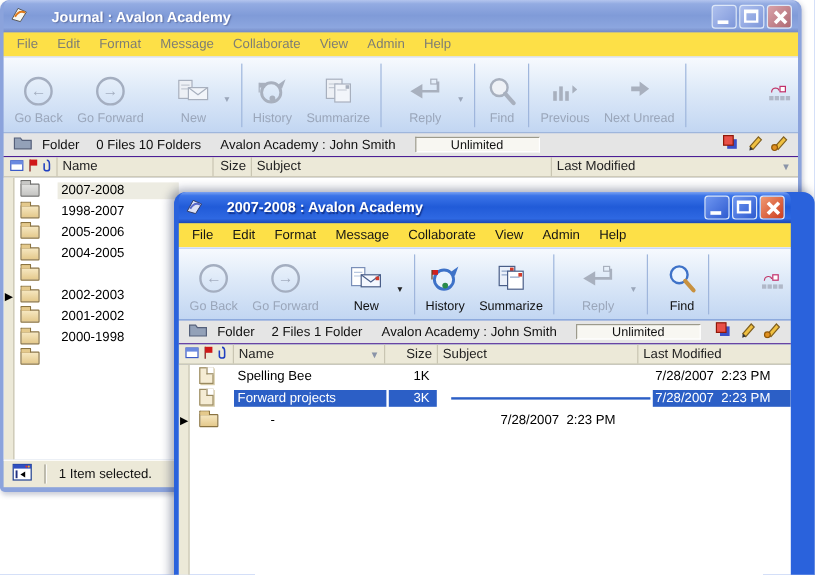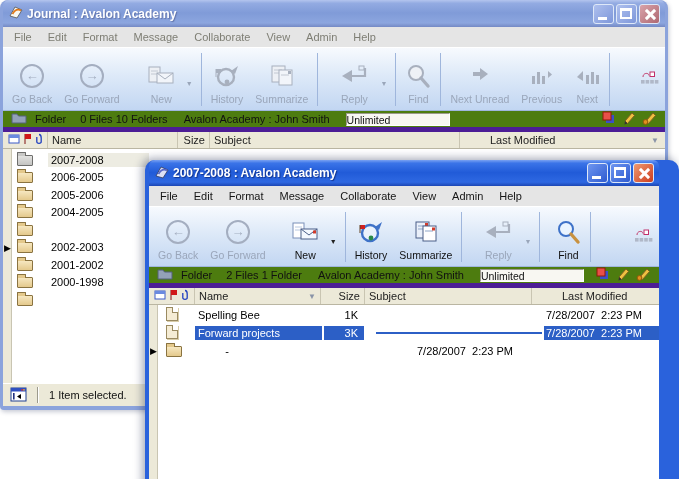--- a/index.html
+++ b/index.html
@@ -27,21 +27,21 @@
     left:145px; top:160px; width:534px; height:369px;
     background:#2A62DC;
     padding:0 20px 6px 4px;
     box-shadow:-3px -2px 8px rgba(10,20,60,.35);
     z-index:2;
     border-radius:10px;
   }
   
   .titlebar {
     flex:0 0 auto;
-    display:flex; align-items:center; gap:3px;
+    display:flex; align-items:center; gap:19px;
     padding:0 5px;
     color:#fff; font-weight:bold; font-size:12px;
     border-radius:6px 6px 0 0;
     white-space:nowrap;
   }
   #journal-window .titlebar {
     height:27px;
     background:linear-gradient(180deg,#B4C5EE 0%,#93ABE2 12%,#809BD8 48%,#8CA6DF 85%,#7489C4 100%);
     text-shadow:1px 1px 1px rgba(60,70,120,.5);
   }
@@ -59,21 +59,21 @@
   .g-min { position:absolute; left:4px; bottom:3px; width:9px; height:3px; background:#fff; }
   .g-max { position:absolute; left:3px; top:3px; width:12px; height:11px; border:2px solid #fff; border-top-width:3px; }
   .g-close::before, .g-close::after {
     content:""; position:absolute; left:9px; top:3px; width:3px; height:13px; background:#fff;
   }
   .g-close::before { transform:rotate(45deg); }
   .g-close::after { transform:rotate(-45deg); }
   
   .menubar {
     flex:0 0 20px;
-    background:#e5e5e5;
+    background:#fde047;
     display:flex; align-items:center;
     font-size:11px; padding-left:3px;
   }
   .menu-item { padding:3px 8px; white-space:nowrap; }
   #journal-window .menu-item { color:#7E7E74; }
   #folder-window .menu-item { color:#151515; }
   
   .toolbar {
     background:linear-gradient(180deg,#F7FAFE 0%,#DDE9F8 45%,#C2D6F2 100%);
     border-top:1px solid #FFFFFF;
@@ -94,51 +94,51 @@
   .tsep { flex:0 0 1px; background:#9FB6DC; margin:2px 3px; }
   .tspacer { flex:1 1 auto; }
   .corner-icon { align-self:center; margin-right:3px; }
   .circ {
     width:24px; height:24px; border:2.5px solid #A4AEC0; border-radius:50%;
     color:#A4AEC0; font-size:13px; line-height:19px; text-align:center; font-weight:bold;
   }
   
   .infobar {
     flex:0 0 20px;
-    background:#4d7c0f;
-    border-bottom:5px solid #4c1d95;
+    background:#e5e5e5;
+    border-bottom:1px solid #4c1d95;
     display:flex; align-items:center;
     font-size:11px; color:#111;
     padding:0 8px;
     white-space:nowrap;
   }
   .infobar .lbl-type { margin-left:8px; }
   .infobar .lbl-counts { margin-left:14px; }
   .infobar .lbl-owner { margin-left:16px; }
   .quota {
     margin-left:16px;
     width:104px; height:13px; line-height:12px;
-    font-size:10.5px;
+    text-align:center; font-size:10.5px;
     background:#F8F7F2;
     border:1px solid;
     border-color:#9C9A8C #FFFFFF #FFFFFF #9C9A8C;
   }
   .info-icons { margin-left:auto; display:flex; gap:6px; align-items:center; }
   
   .colhead {
     flex:0 0 17px;
     background:#ECE9D8;
     display:flex; align-items:center;
     font-size:11px; color:#222;
     border-bottom:1px solid #BAB6A2;
   }
   .ch { padding:0 4px; border-right:1px solid #C9C5B2; height:100%; display:flex; align-items:center; }
   .ch.icons { gap:3px; padding-left:5px; }
   .ch.right { justify-content:flex-end; }
-  .ch.flex { flex:1 1 auto; border-right:none;margin-left:26px; }
+  .ch.flex { flex:1 1 auto; border-right:none; }
   .ch.split { justify-content:space-between; }
   .caret { color:#8A94A8; font-size:8px; }
   #journal-window .ch.icons { flex:0 0 38px; }
   #journal-window .ch.c-name { flex:0 0 130px; }
   #journal-window .ch.c-size { flex:0 0 32px; }
   #journal-window .ch.c-subject { flex:0 0 250px; }
   #journal-window .ch.c-caret { flex:0 0 20px; border-right:none; justify-content:center; }
   #folder-window .ch.icons { flex:0 0 46px; }
   #folder-window .ch.c-name { flex:0 0 126px; }
   #folder-window .ch.c-size { flex:0 0 44px; }
@@ -290,46 +290,35 @@
             <circle cx="11" cy="10" r="7" fill="#EEF1F6" stroke="#A8B0BE" stroke-width="2"></circle>
             <line x1="16" y1="15" x2="23" y2="23" stroke="#A8B0BE" stroke-width="3.4" stroke-linecap="round"></line>
           </svg>
       </span>
       <span class="tlbl">Find</span>
     </div>
     <span class="tsep"></span>
     <div class="tbtn disabled">
       <span class="ticon">
         <svg width="26" height="18" viewBox="0 0 26 18">
-            <path d="M6 5 H13 V1 L21 7 L13 13 V9 H6 Z" fill="#A8B0BE"></path>
-          </svg>
-      </span>
-      <span class="tlbl">Next Unread</span>
-    </div>
-    <div class="tbtn disabled">
-      <span class="ticon">
-        <svg width="26" height="18" viewBox="0 0 26 18">
             <rect x="3" y="9" width="3" height="8" fill="#A8B0BE"></rect>
             <rect x="8" y="5" width="3" height="12" fill="#A8B0BE"></rect>
             <rect x="13" y="9" width="3" height="8" fill="#A8B0BE"></rect>
             <path d="M19 4 V11 L23 7.5 Z" fill="#A8B0BE"></path>
           </svg>
       </span>
       <span class="tlbl">Previous</span>
     </div>
     <div class="tbtn disabled">
       <span class="ticon">
         <svg width="26" height="18" viewBox="0 0 26 18">
-            <path d="M3 10 L9 4 V14 Z" fill="#A8B0BE"></path>
-            <rect x="12" y="8" width="3" height="9" fill="#A8B0BE"></rect>
-            <rect x="17" y="5" width="3" height="12" fill="#A8B0BE"></rect>
-            <rect x="22" y="8" width="3" height="9" fill="#A8B0BE"></rect>
-          </svg>
-      </span>
-      <span class="tlbl">Next</span>
+            <path d="M6 5 H13 V1 L21 7 L13 13 V9 H6 Z" fill="#A8B0BE"></path>
+          </svg>
+      </span>
+      <span class="tlbl">Next Unread</span>
     </div>
     <span class="tsep"></span>
     <span class="tspacer"></span>
     <span class="corner-icon">
       <svg width="19" height="15" viewBox="0 0 19 15">
           <path d="M3 7 C3 2.5 9 2.5 9 5.5" stroke="#C23A6A" fill="none"></path>
           <rect x="10" y="2" width="4.5" height="4.5" fill="#fff" stroke="#C2306A"></rect>
           <rect x="1" y="10" width="3.6" height="3.6" fill="#B0B8C8"></rect>
           <rect x="5.6" y="10" width="3.6" height="3.6" fill="#B0B8C8"></rect>
           <rect x="10.2" y="10" width="3.6" height="3.6" fill="#B0B8C8"></rect>
@@ -388,21 +377,21 @@
   <div class="list">
     <span class="margin-strip"></span>
     <span class="row-marker" style="top:95px">▶</span>
     <div class="rows">
       <div class="jrow selected">
         <span class="icon-cell"><span class="folder-ico gray"></span></span>
         <span class="jname">2007-2008</span>
       </div>
       <div class="jrow">
         <span class="icon-cell"><span class="folder-ico"></span></span>
-        <span class="jname">2006-2005</span>
+        <span class="jname">1998-2007</span>
       </div>
       <div class="jrow">
         <span class="icon-cell"><span class="folder-ico"></span></span>
         <span class="jname">2005-2006</span>
       </div>
       <div class="jrow">
         <span class="icon-cell"><span class="folder-ico"></span></span>
         <span class="jname">2004-2005</span>
       </div>
       <div class="jrow">

